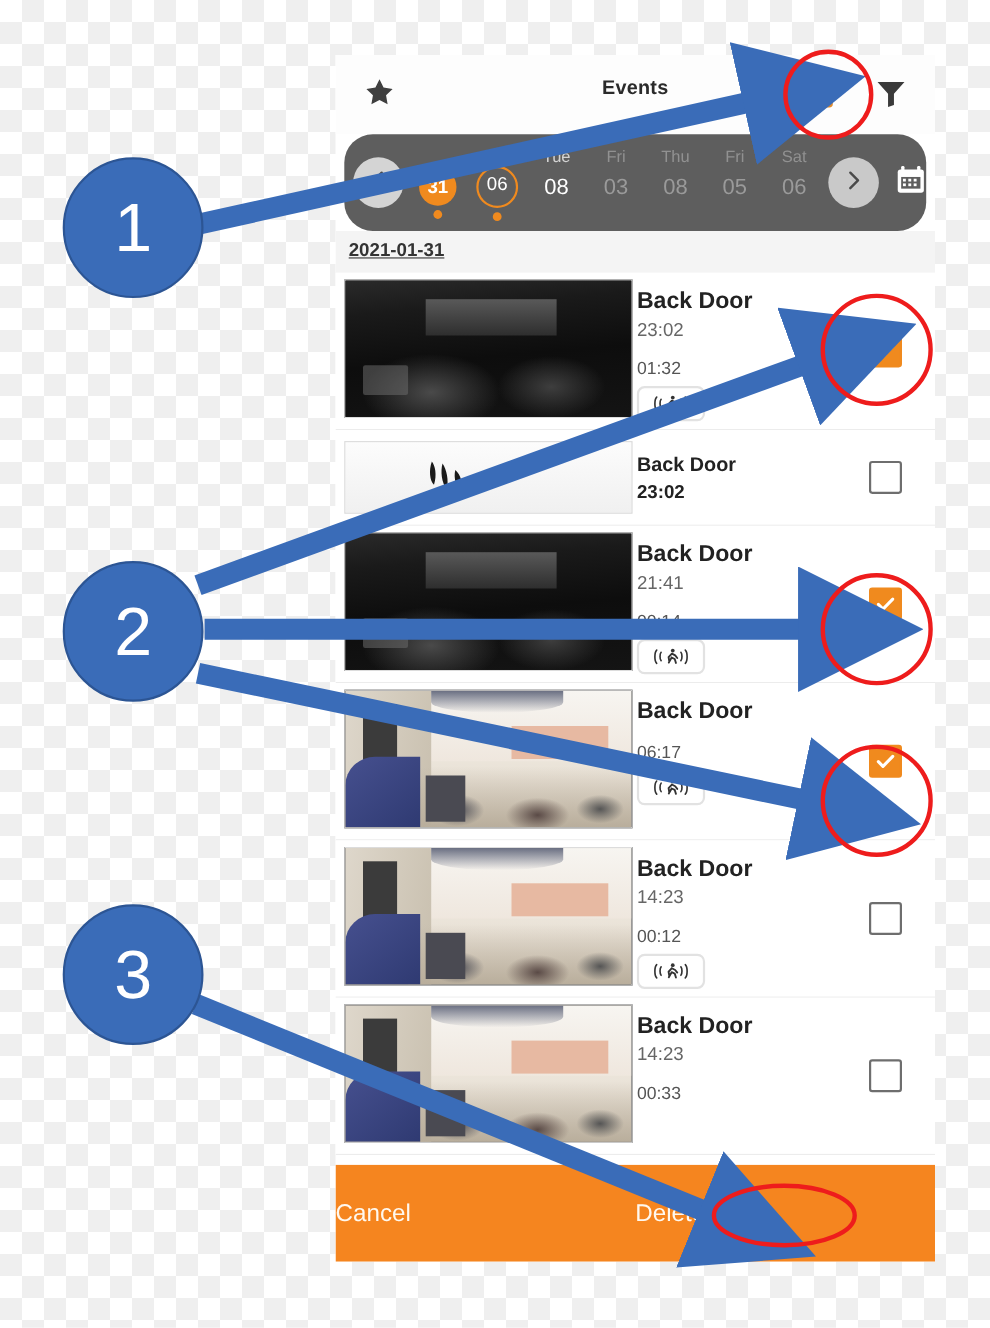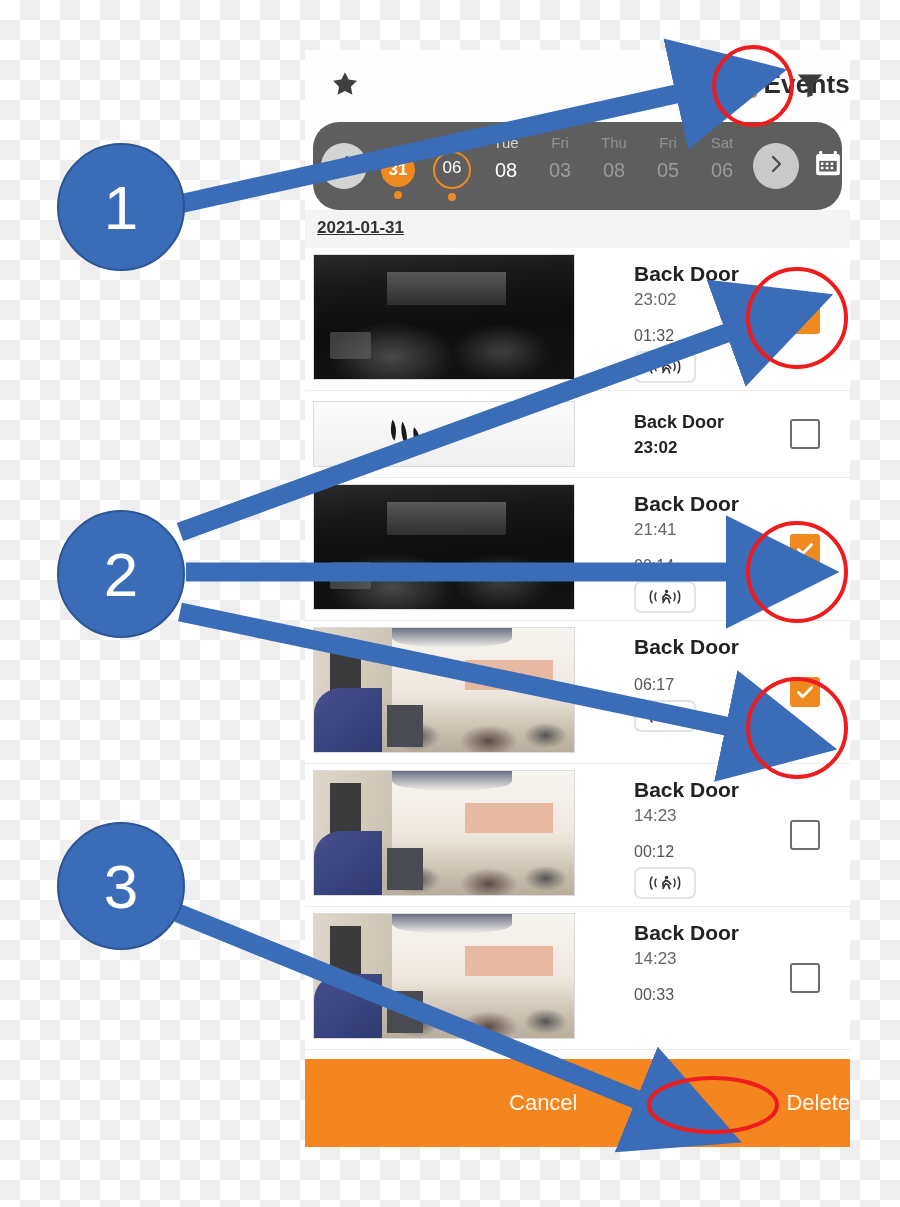--- a/index.html
+++ b/index.html
@@ -35,22 +35,22 @@
     display: flex;
     align-items: center;
   }
   .star-btn {
     position: absolute; left: 20px; top: 16px;
     width: 40px; height: 40px;
     display: flex; align-items: center; justify-content: center;
   }
   .events-title {
     position: absolute; left: 0; right: 0; top: 19px;
-    text-align: right;
-    font-size: 26px; font-weight: bold; color: #2b2b2b;
+    text-align: center;
+    font-size: 18px; font-weight: bold; color: #2b2b2b;
     letter-spacing: .2px;
   }
   .trash-btn {
     position: absolute; right: 82px; top: 18px;
     width: 38px; height: 38px;
     display: flex; align-items: center; justify-content: center;
   }
   .filter-btn {
     position: absolute; right: 22px; top: 19px;
     width: 36px; height: 36px;
@@ -141,23 +141,22 @@
     flex: none;
     background: #111;
     border: 1px solid #dcdcdc;
     box-sizing: border-box;
     overflow: hidden;
     position: relative;
   }
   .event-row.short .thumb { height: 66px; background: #f3f3f3; }
   .meta {
     flex: 1;
-    padding: 6px 0 0 15px;
-    position: relative;
-    margin-left: 44px;
+    padding: 6px 0 0 4px;
+    position: relative;
   }
   .event-row.short .meta { padding-top: 0; }
   .cam-name {
     font-size: 21px; font-weight: bold; color: #222;
     line-height: 28px;
   }
   .event-row.short .cam-name { font-size: 18px; }
   .ev-time {
     font-size: 17px; color: #666;
     line-height: 24px;
@@ -190,21 +189,21 @@
     display: flex; align-items: center; justify-content: center;
   }
 
   
   .bottombar {
     position: absolute; left: 0; right: 0; bottom: 0;
     height: 88px; background: #f5851f;
     display: flex; align-items: center;
   }
   .bb-btn {
-    flex: 1; text-align: right;
+    flex: 1; text-align: left;
     font-size: 22px; color: #fff8ef;
     font-weight: normal;
   }
 
   
   .th-night {
     position: absolute; inset: 0;
     background:
       radial-gradient(ellipse 90px 50px at 30% 82%, #4a4a4a 0%, rgba(74,74,74,0) 70%),
       radial-gradient(ellipse 70px 40px at 72% 78%, #3e3e3e 0%, rgba(62,62,62,0) 70%),

